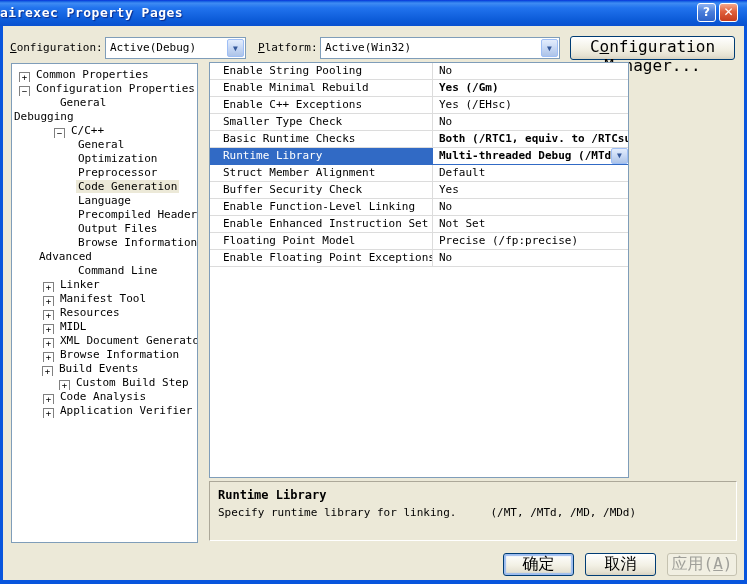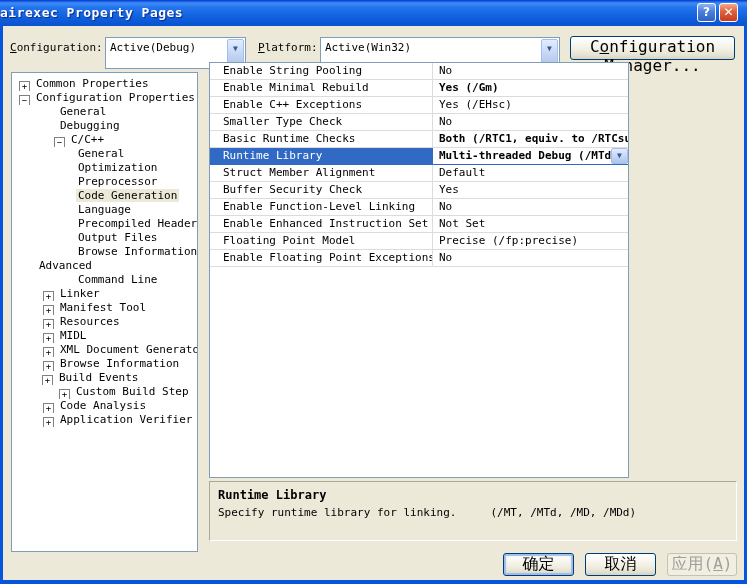--- a/index.html
+++ b/index.html
@@ -29,40 +29,40 @@
     border:1px solid #fff; border-radius:3px; color:#fff; font-weight:bold;
     text-align:center; line-height:17px; font-size:12px; cursor:default;
     font-family:"DejaVu Sans", "Liberation Sans", sans-serif;
   }
   .tb-help  { left:697px; background: linear-gradient(180deg,#8fb3f2 0%,#4b7fdb 45%,#2e63c9 100%); }
   .tb-close { left:719px; background: linear-gradient(180deg,#f5a88c 0%,#e0603c 45%,#c63d1d 100%); }
   
   .lbl { position:absolute; height:22px; line-height:22px; white-space:nowrap; }
   .accel { text-decoration: underline; }
   .combo {
-    position:absolute; height:32px; background:#fff; border:1px solid #7F9DB9;
+    position:absolute; height:22px; background:#fff; border:1px solid #7F9DB9;
   }
   .combo-text { position:absolute; left:4px; top:0; line-height:20px; white-space:nowrap; }
   .combo-arrow {
     position:absolute; right:1px; top:1px; bottom:1px; width:17px;
     background: linear-gradient(180deg,#E3EDFD 0%,#C7D8F4 50%,#ADC4E8 100%);
     border:1px solid #9EBEF5; border-radius:2px;
     color:#35589A; font-size:8px; text-align:center; line-height:18px;
   }
   .xp-btn {
     position:absolute; border:1px solid #003C74; border-radius:3px;
     background: linear-gradient(180deg,#ffffff 0%,#f2f0e4 55%,#e5e1d2 85%,#d6d2c2 100%);
     text-align:center; font-size:16px;
     font-family:"DejaVu Sans Mono","Liberation Mono",monospace;
   }
   .xp-btn.default { box-shadow: inset 0 0 1px 2px #9cbcf0; }
   .xp-btn.disabled { border-color:#C5C2B0; color:#A0A09A; background:#F1EFE2; box-shadow:none; }
   
   .tree {
-    position:absolute; left:11px; top:72px; width:187px; height:480px;
+    position:absolute; left:11px; top:63px; width:187px; height:480px;
     background:#fff; border:1px solid #7F9DB9; overflow:hidden; padding-top:4px;
   }
   .titem { height:14px; line-height:14px; white-space:nowrap; overflow:hidden; cursor:default; }
   .tbox {
     display:inline-block; width:11px; height:11px; border:1px solid #808080;
     background:#fff; font-size:9px; line-height:9px; text-align:center;
     margin-right:4px; vertical-align:-2px; color:#000;
   }
   .tlabel { padding:0 2px; }
   .tsel .tlabel { background:#ECE9D8; }
@@ -123,21 +123,21 @@
     <span class="combo-text">Active(Win32)</span>
     <span class="combo-arrow">▼</span>
   </div>
 
   <button class="xp-btn" style="left:570px; top:36px; width:165px; height:24px;"><span>C</span><span class="accel">o</span><span>nfiguration Manager...</span></button>
 
   <div class="tree">
       <div class="titem" style="padding-left: 7px;"><span class="tbox">+</span><span class="tlabel">Common Properties</span></div>
       <div class="titem" style="padding-left: 7px;"><span class="tbox">−</span><span class="tlabel">Configuration Properties</span></div>
       <div class="titem" style="padding-left: 46px;"><span class="tlabel">General</span></div>
-      <div class="titem" style="padding-left: 46px;"><span class="tlabel">Debugging</span></div>
+      <div class="titem" style=""><span class="tlabel">Debugging</span></div>
       <div class="titem" style="padding-left: 42px;"><span class="tbox">−</span><span class="tlabel">C/C++</span></div>
       <div class="titem" style="padding-left: 64px;"><span class="tlabel">General</span></div>
       <div class="titem" style="padding-left: 64px;"><span class="tlabel">Optimization</span></div>
       <div class="titem" style="padding-left: 64px;"><span class="tlabel">Preprocessor</span></div>
       <div class="titem tsel" style="padding-left: 64px;"><span class="tlabel">Code Generation</span></div>
       <div class="titem" style="padding-left: 64px;"><span class="tlabel">Language</span></div>
       <div class="titem" style="padding-left: 64px;"><span class="tlabel">Precompiled Headers</span></div>
       <div class="titem" style="padding-left: 64px;"><span class="tlabel">Output Files</span></div>
       <div class="titem" style="padding-left: 64px;"><span class="tlabel">Browse Information</span></div>
       <div class="titem" style=" margin-left: 25px;"><span class="tlabel">Advanced</span></div>

